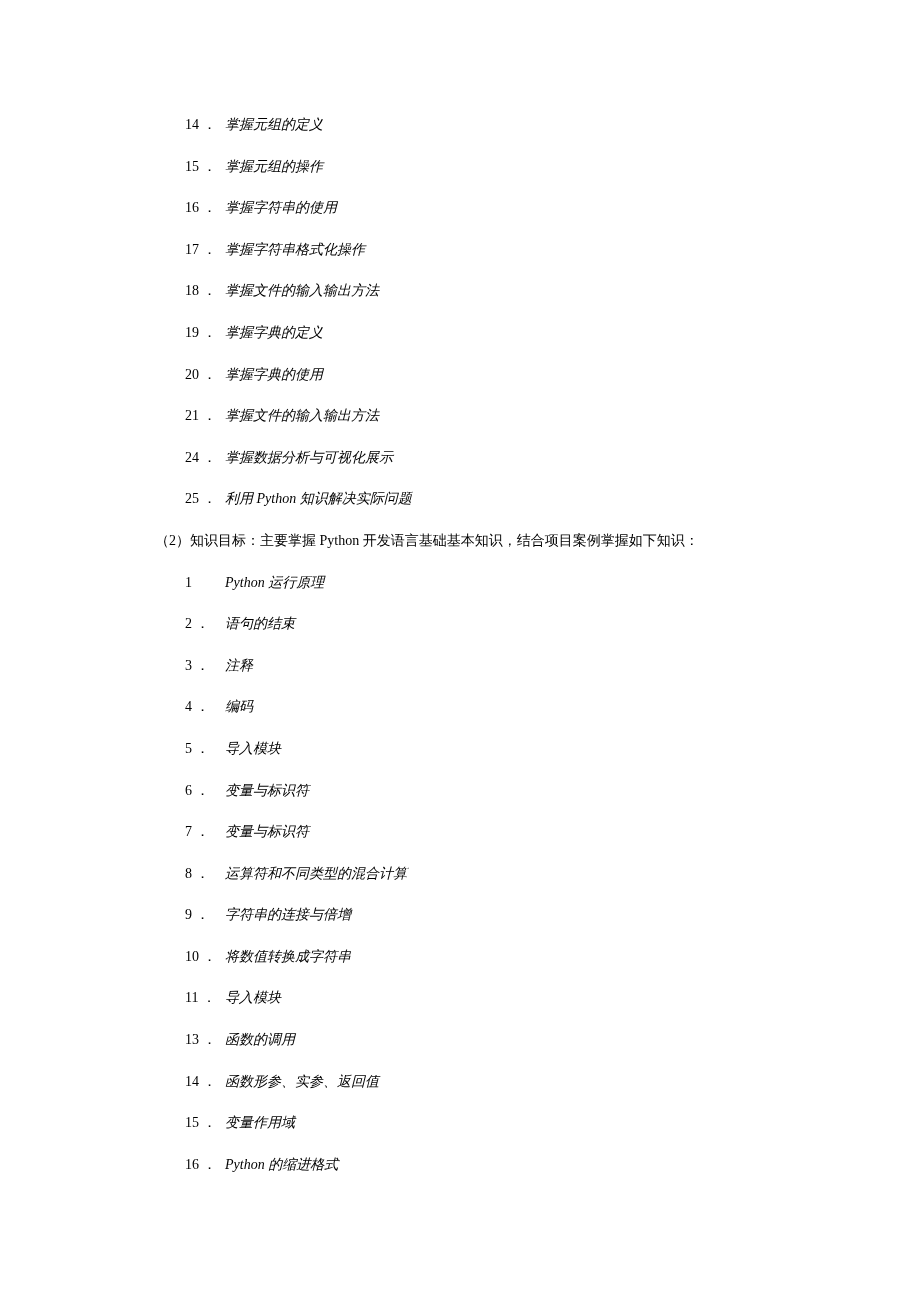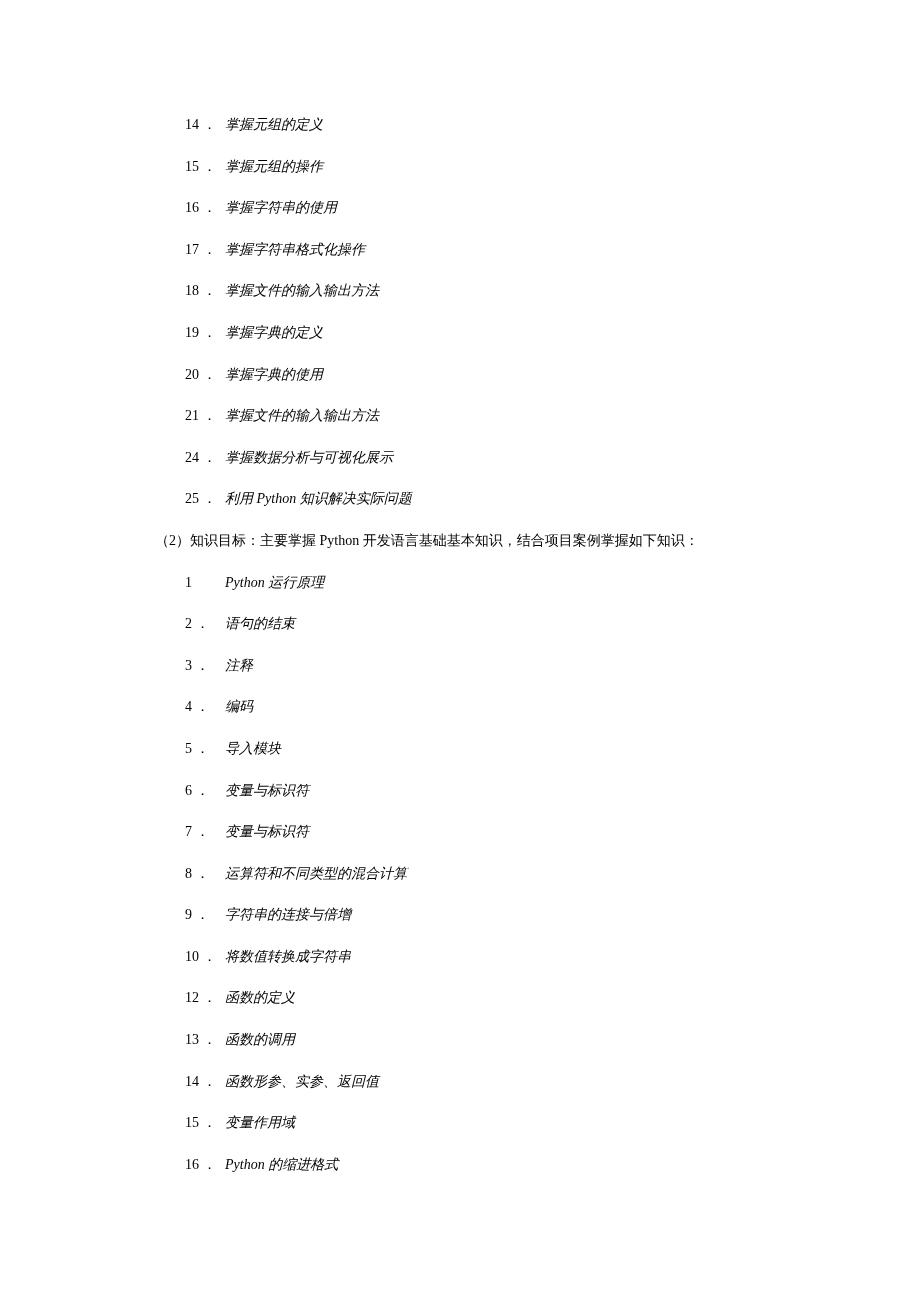--- a/index.html
+++ b/index.html
@@ -122,22 +122,22 @@
   </div>
   <div class="list-item">
     <span class="item-number">9 ．</span>
     <span class="item-text">字符串的连接与倍增</span>
   </div>
   <div class="list-item">
     <span class="item-number">10 ．</span>
     <span class="item-text">将数值转换成字符串</span>
   </div>
   <div class="list-item">
-    <span class="item-number">12 ．</span>
-    <span class="item-text">函数的定义</span>
+    <span class="item-number">11 ．</span>
+    <span class="item-text">导入模块</span>
   </div>
   <div class="list-item">
     <span class="item-number">13 ．</span>
     <span class="item-text">函数的调用</span>
   </div>
   <div class="list-item">
     <span class="item-number">14 ．</span>
     <span class="item-text">函数形参、实参、返回值</span>
   </div>
   <div class="list-item">

